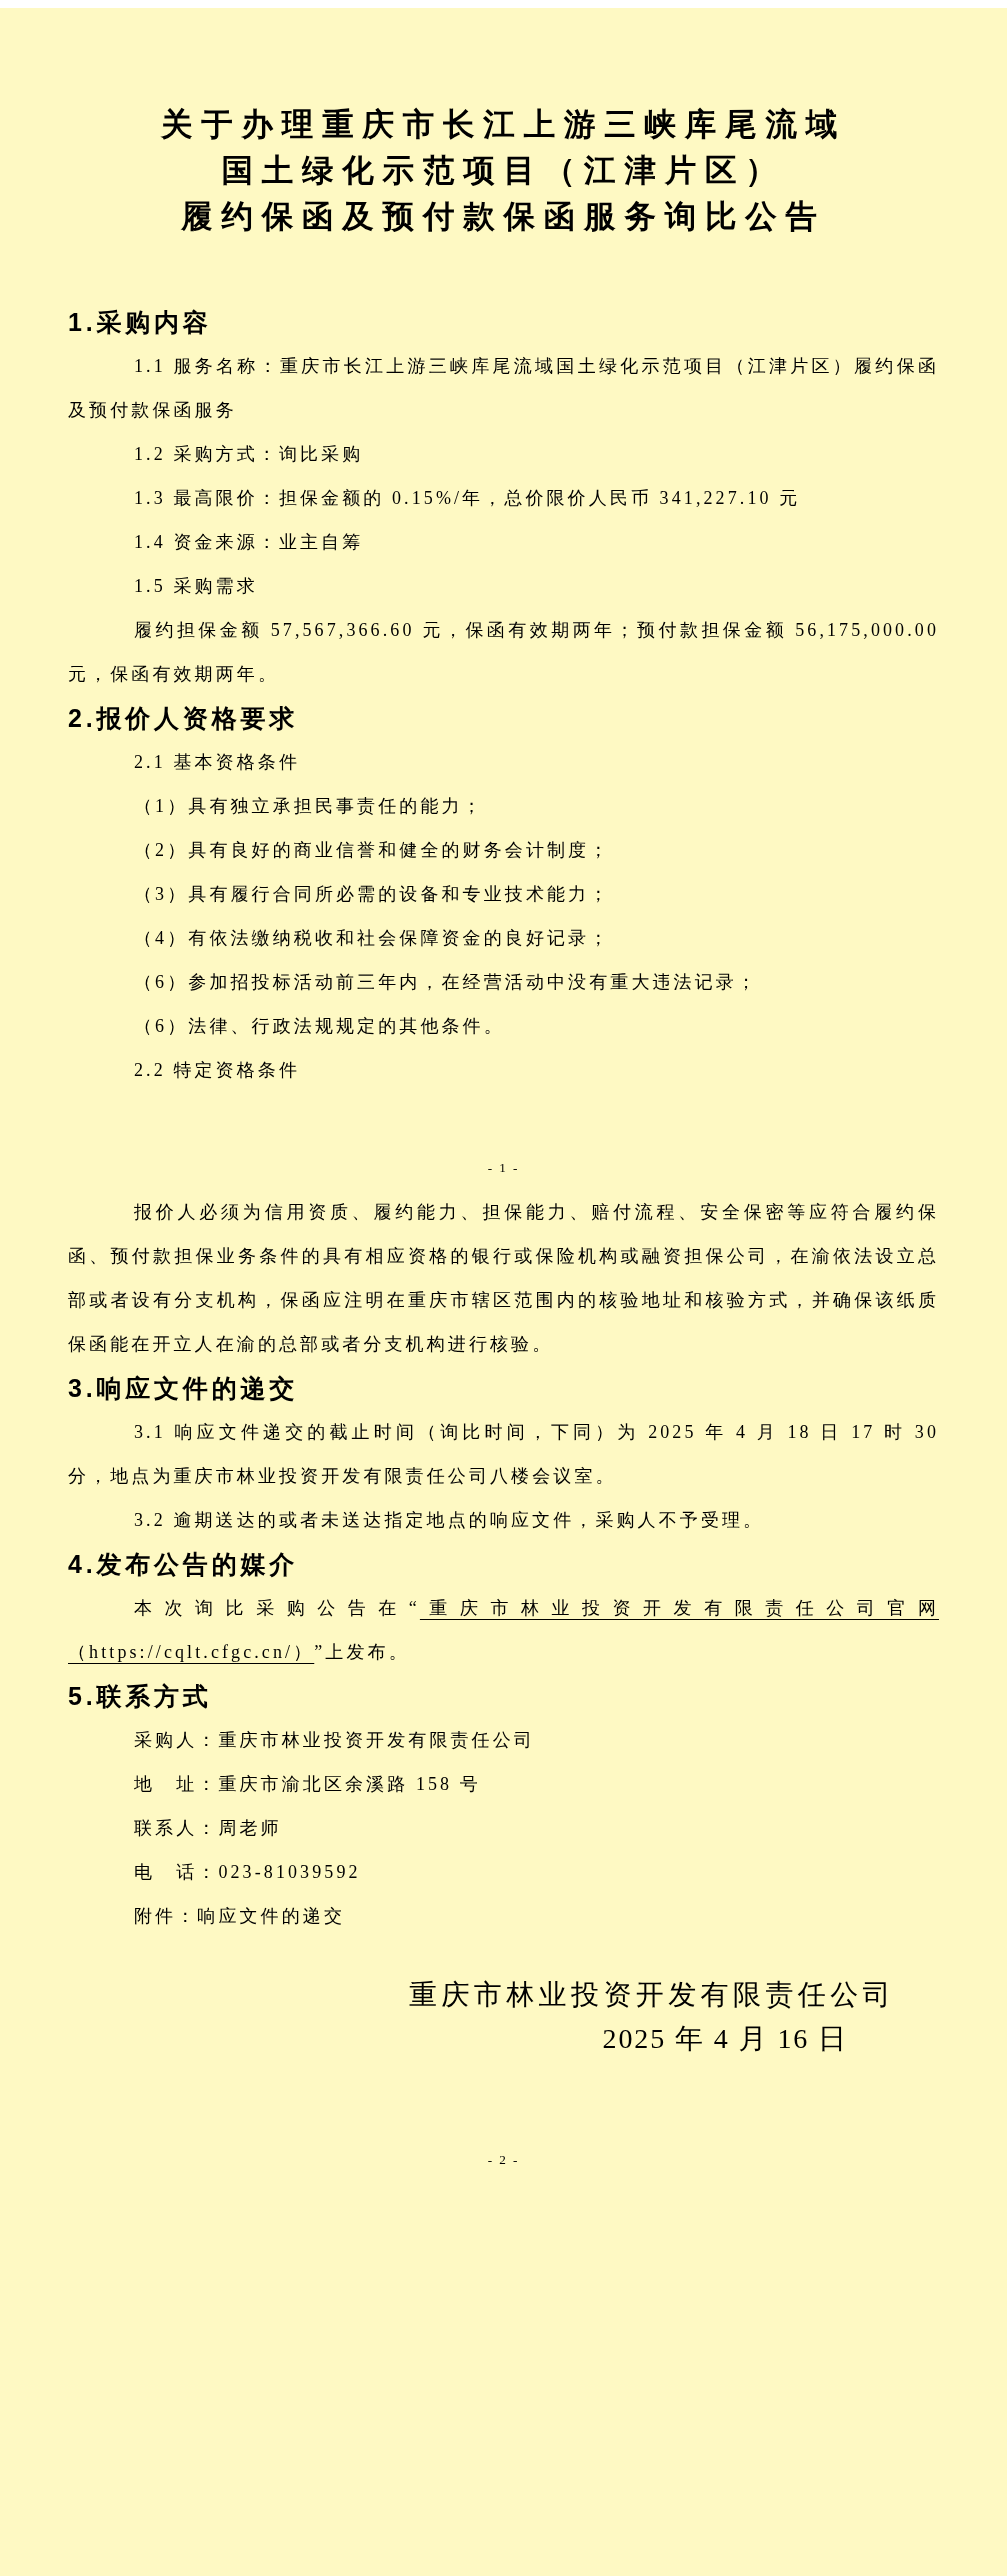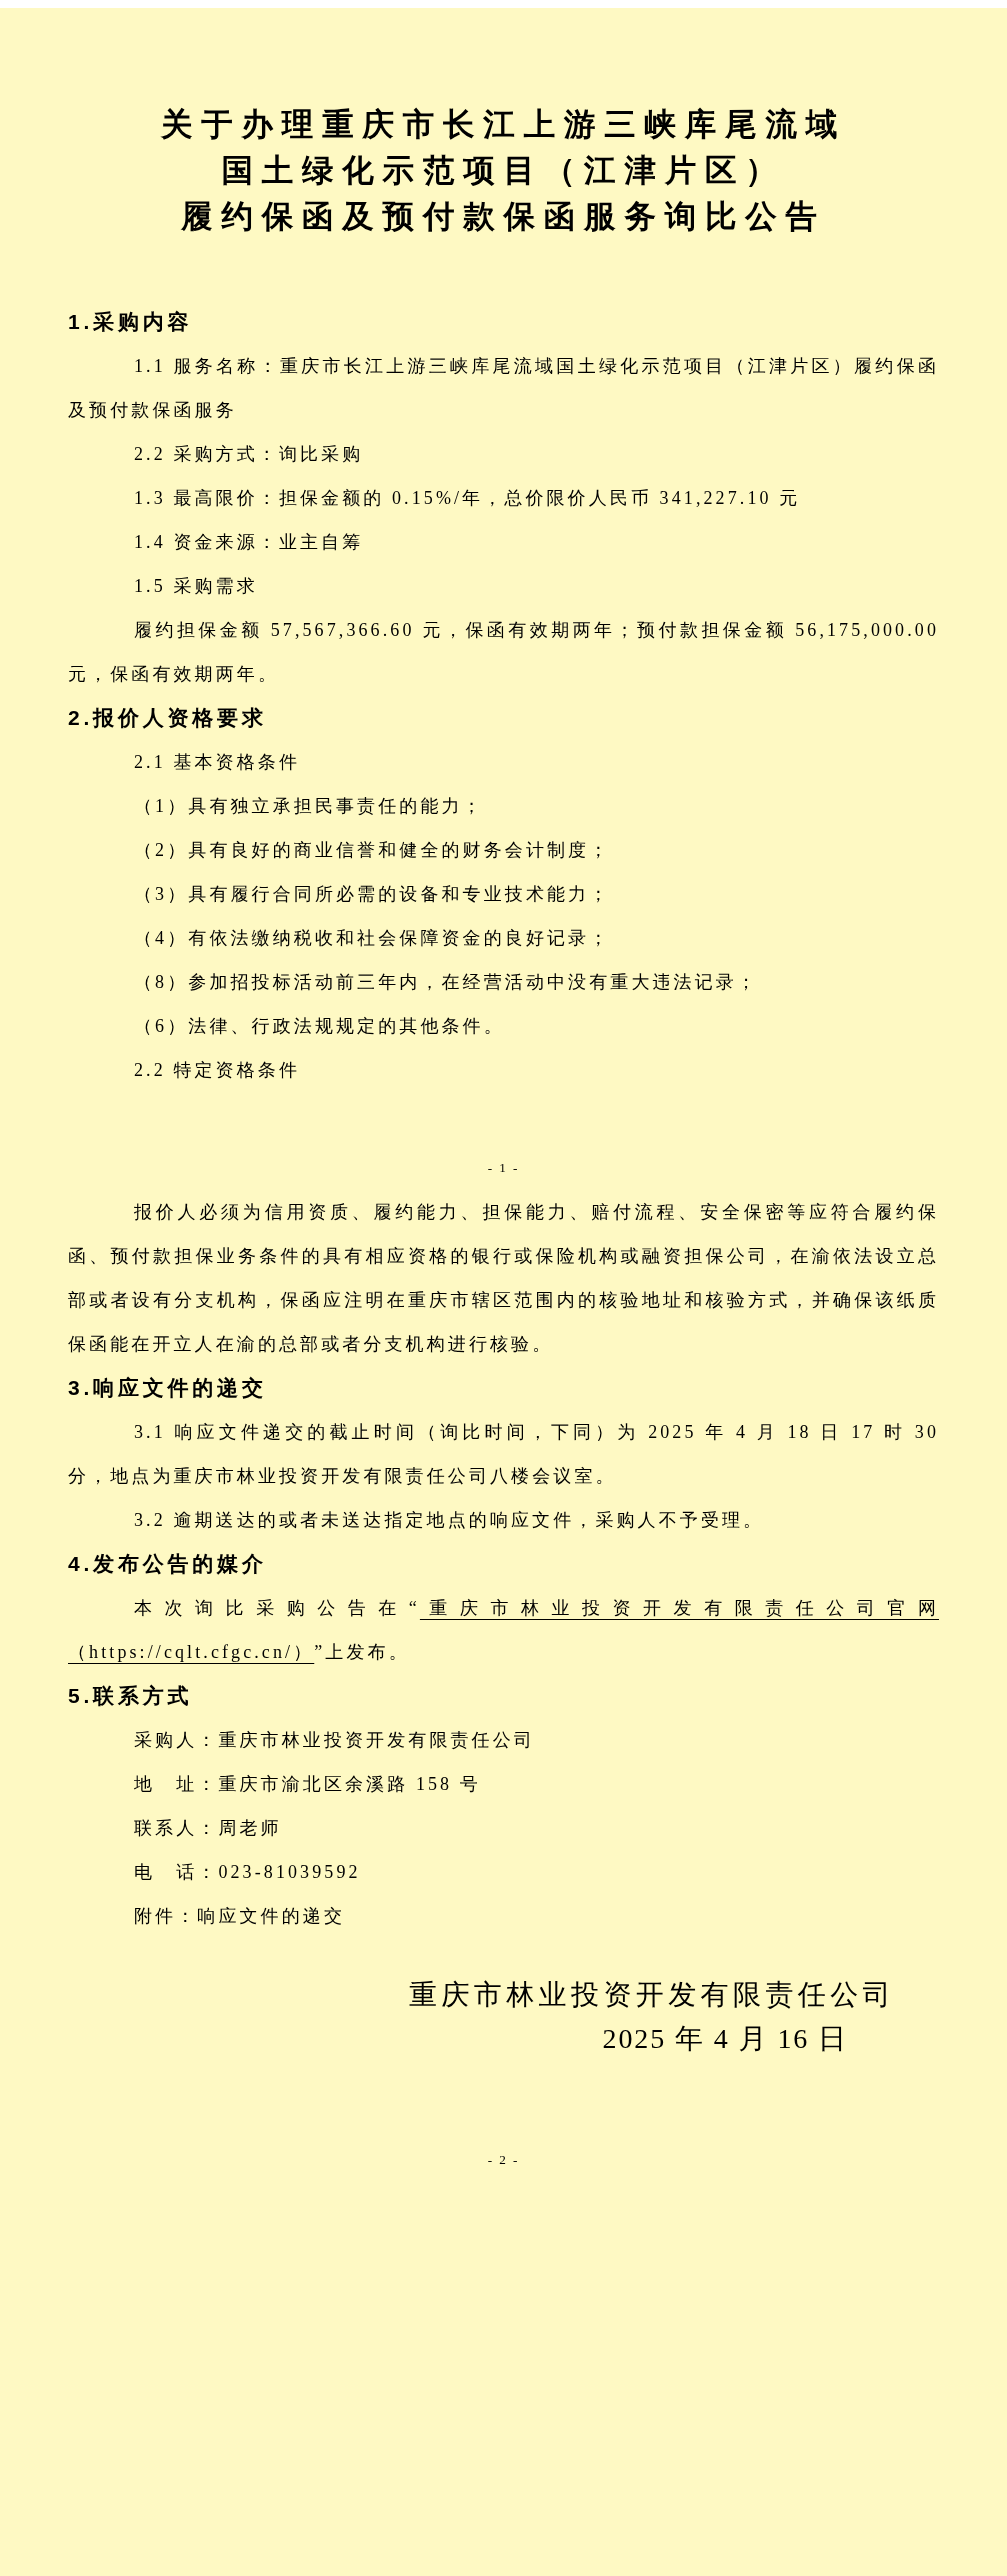--- a/index.html
+++ b/index.html
@@ -19,21 +19,21 @@
     padding-top: 94px;
     font-size: 31.5px;
     line-height: 46px;
     font-weight: bold;
     text-align: center;
     letter-spacing: 8.8px;
     font-family: "Liberation Serif", "DejaVu Serif", serif;
   }
   .h {
     font-family: "Liberation Sans", "DejaVu Sans", sans-serif;
-    font-size: 21px;
+    font-size: 25px;
     line-height: 44px;
     font-weight: bold;
     margin: 0;
     letter-spacing: 3.8px;
   }
   .h1m { margin-top: 60px; }
   p.b {
     font-size: 18px;
     line-height: 44px;
     margin: 0;
@@ -68,33 +68,33 @@
 <div class="page">
 
   <div class="title">
     <div>关于办理重庆市长江上游三峡库尾流域</div>
     <div>国土绿化示范项目（江津片区）</div>
     <div>履约保函及预付款保函服务询比公告</div>
   </div>
 
   <h2 class="h h1m">1.采购内容</h2>
   <p class="b ind">1.1 服务名称：重庆市长江上游三峡库尾流域国土绿化示范项目（江津片区）履约保函及预付款保函服务</p>
-  <p class="b ind">2.2 采购方式：询比采购</p>
+  <p class="b ind">1.2 采购方式：询比采购</p>
   <p class="b ind">1.3 最高限价：担保金额的 0.15%/年，总价限价人民币 341,227.10 元</p>
   <p class="b ind">1.4 资金来源：业主自筹</p>
   <p class="b ind">1.5 采购需求</p>
   <p class="b ind">履约担保金额 57,567,366.60 元，保函有效期两年；预付款担保金额 56,175,000.00 元，保函有效期两年。</p>
 
   <h2 class="h">2.报价人资格要求</h2>
   <p class="b ind">2.1 基本资格条件</p>
   <p class="b ind">（1）具有独立承担民事责任的能力；</p>
   <p class="b ind">（2）具有良好的商业信誉和健全的财务会计制度；</p>
   <p class="b ind">（3）具有履行合同所必需的设备和专业技术能力；</p>
   <p class="b ind">（4）有依法缴纳税收和社会保障资金的良好记录；</p>
-  <p class="b ind">（8）参加招投标活动前三年内，在经营活动中没有重大违法记录；</p>
+  <p class="b ind">（6）参加招投标活动前三年内，在经营活动中没有重大违法记录；</p>
   <p class="b ind">（6）法律、行政法规规定的其他条件。</p>
   <p class="b ind">2.2 特定资格条件</p>
 
   <div class="pgnum pg1">- 1 -</div>
 
   <p class="b ind after-pg1">报价人必须为信用资质、履约能力、担保能力、赔付流程、安全保密等应符合履约保函、预付款担保业务条件的具有相应资格的银行或保险机构或融资担保公司，在渝依法设立总部或者设有分支机构，保函应注明在重庆市辖区范围内的核验地址和核验方式，并确保该纸质保函能在开立人在渝的总部或者分支机构进行核验。</p>
 
   <h2 class="h">3.响应文件的递交</h2>
   <p class="b ind">3.1 响应文件递交的截止时间（询比时间，下同）为 2025 年 4 月 18 日 17 时 30 分，地点为重庆市林业投资开发有限责任公司八楼会议室。</p>
   <p class="b ind">3.2 逾期送达的或者未送达指定地点的响应文件，采购人不予受理。</p>

